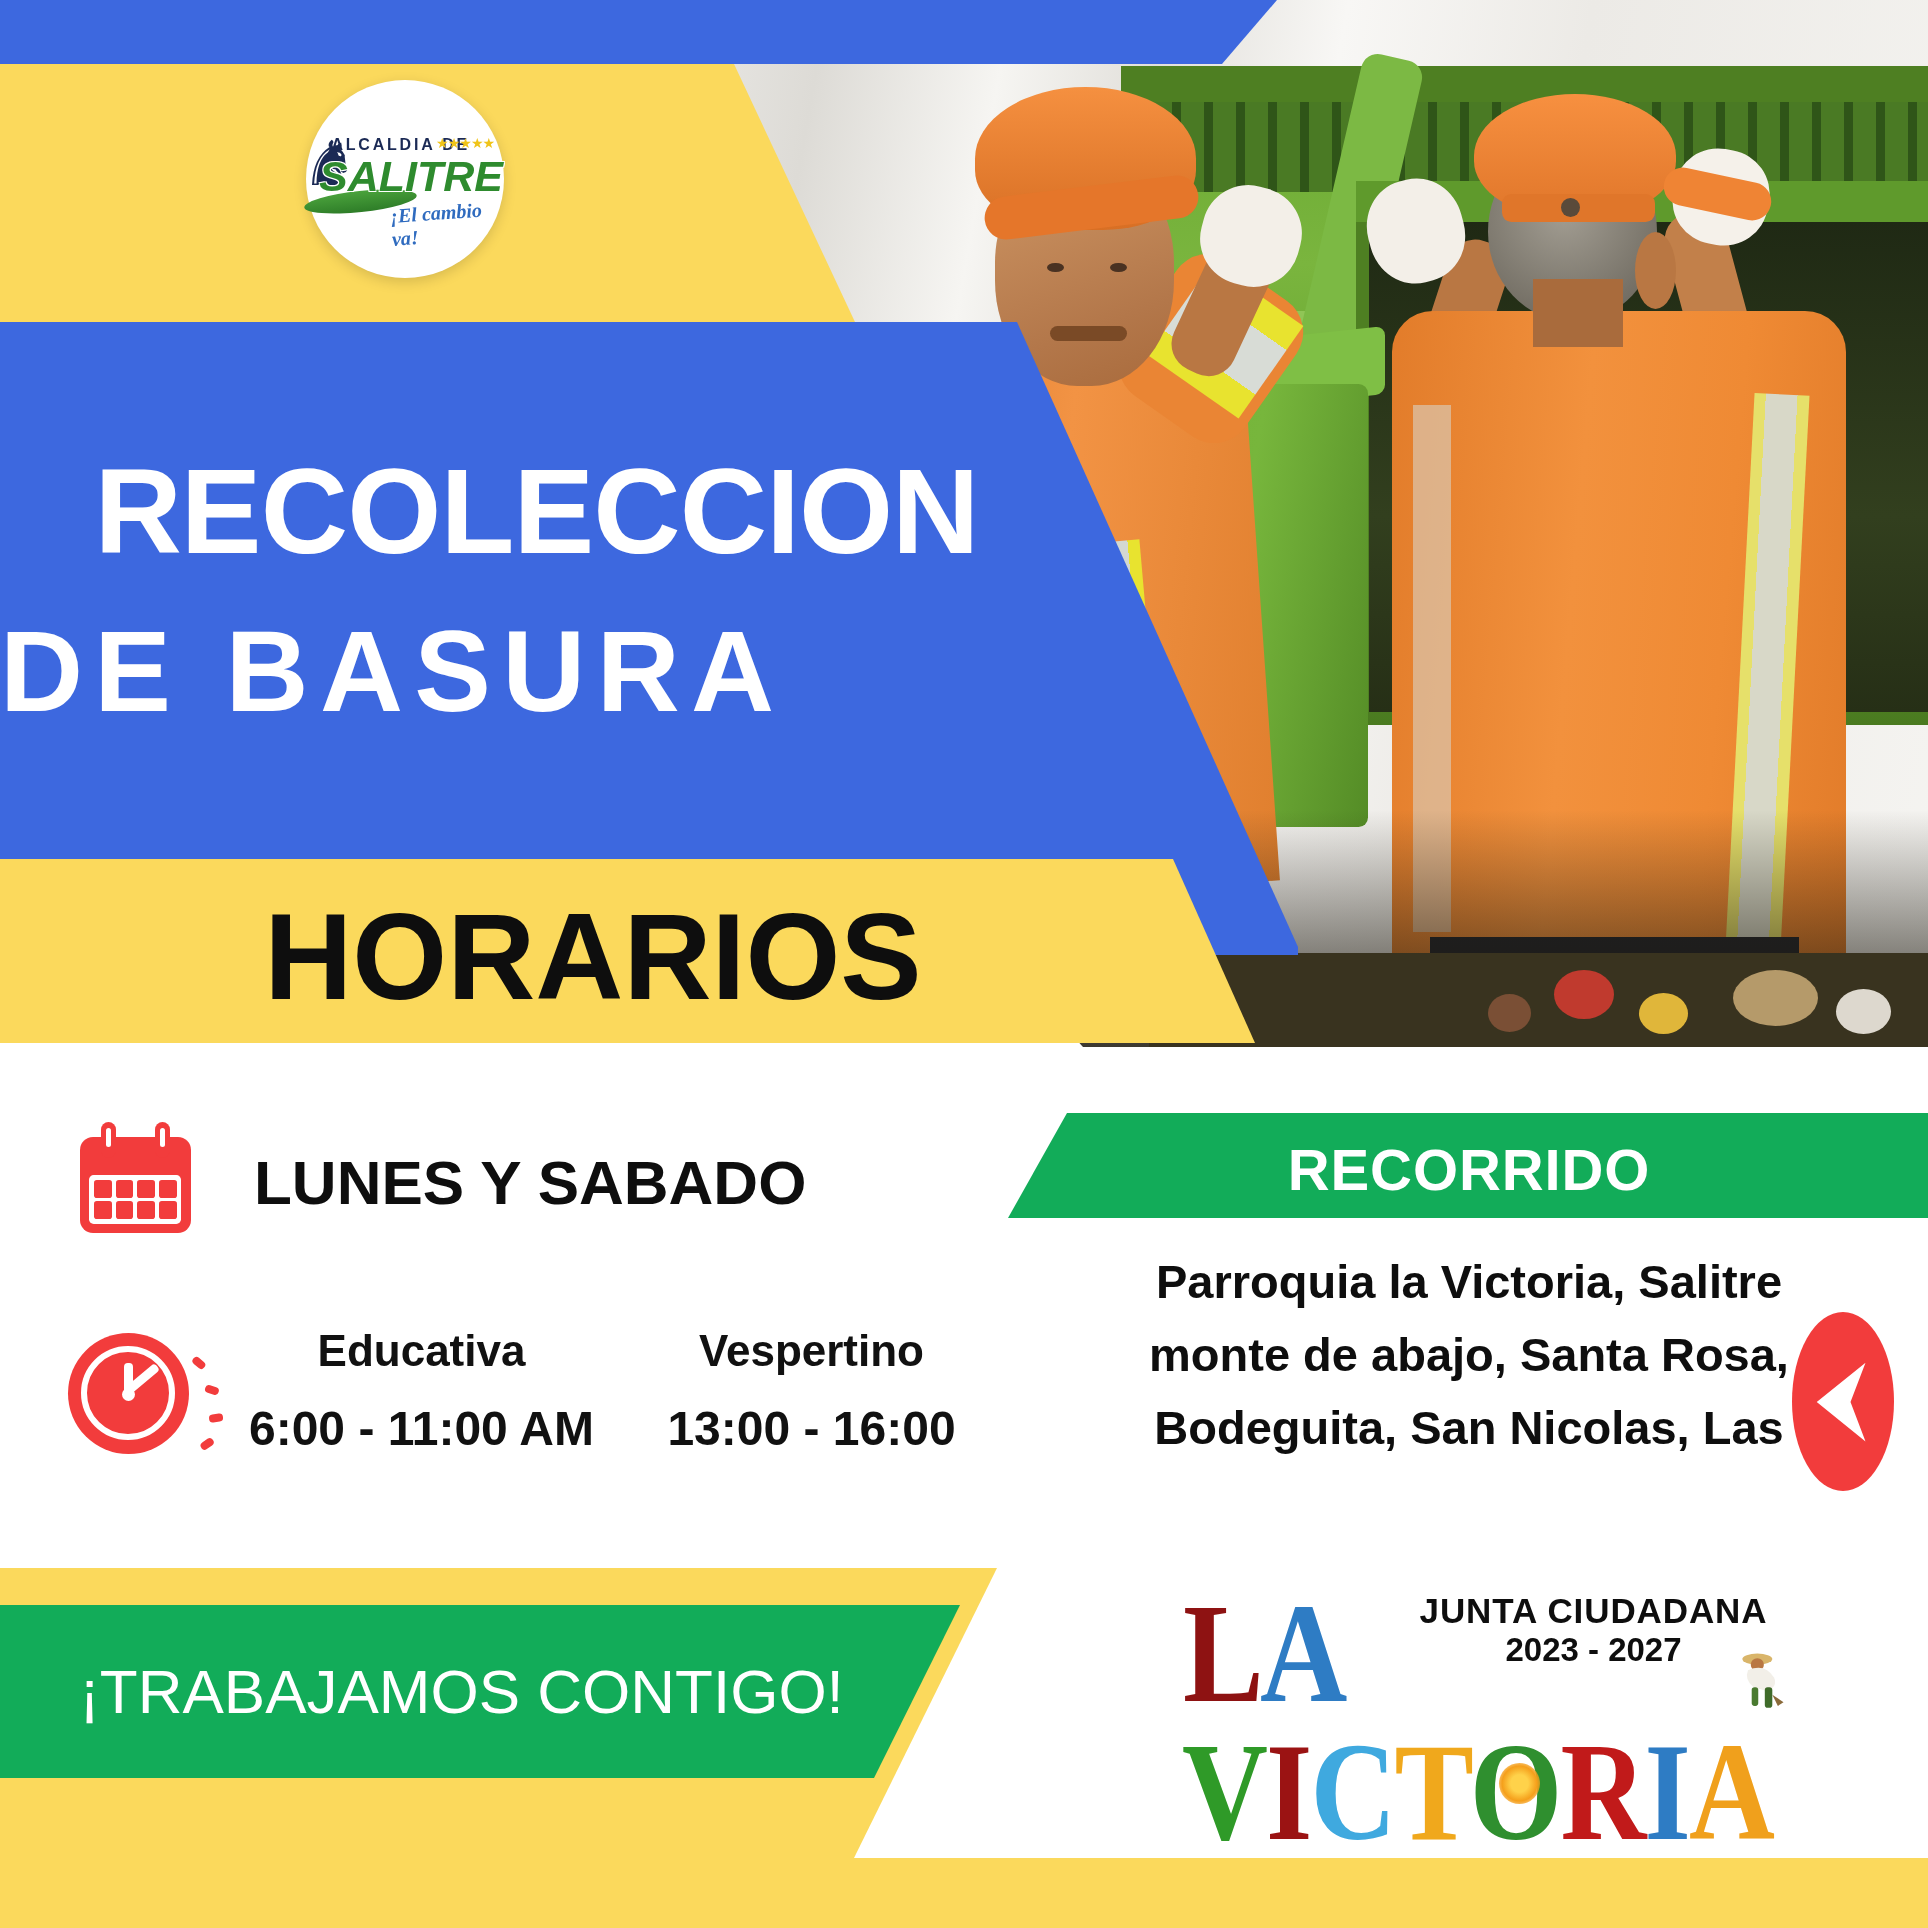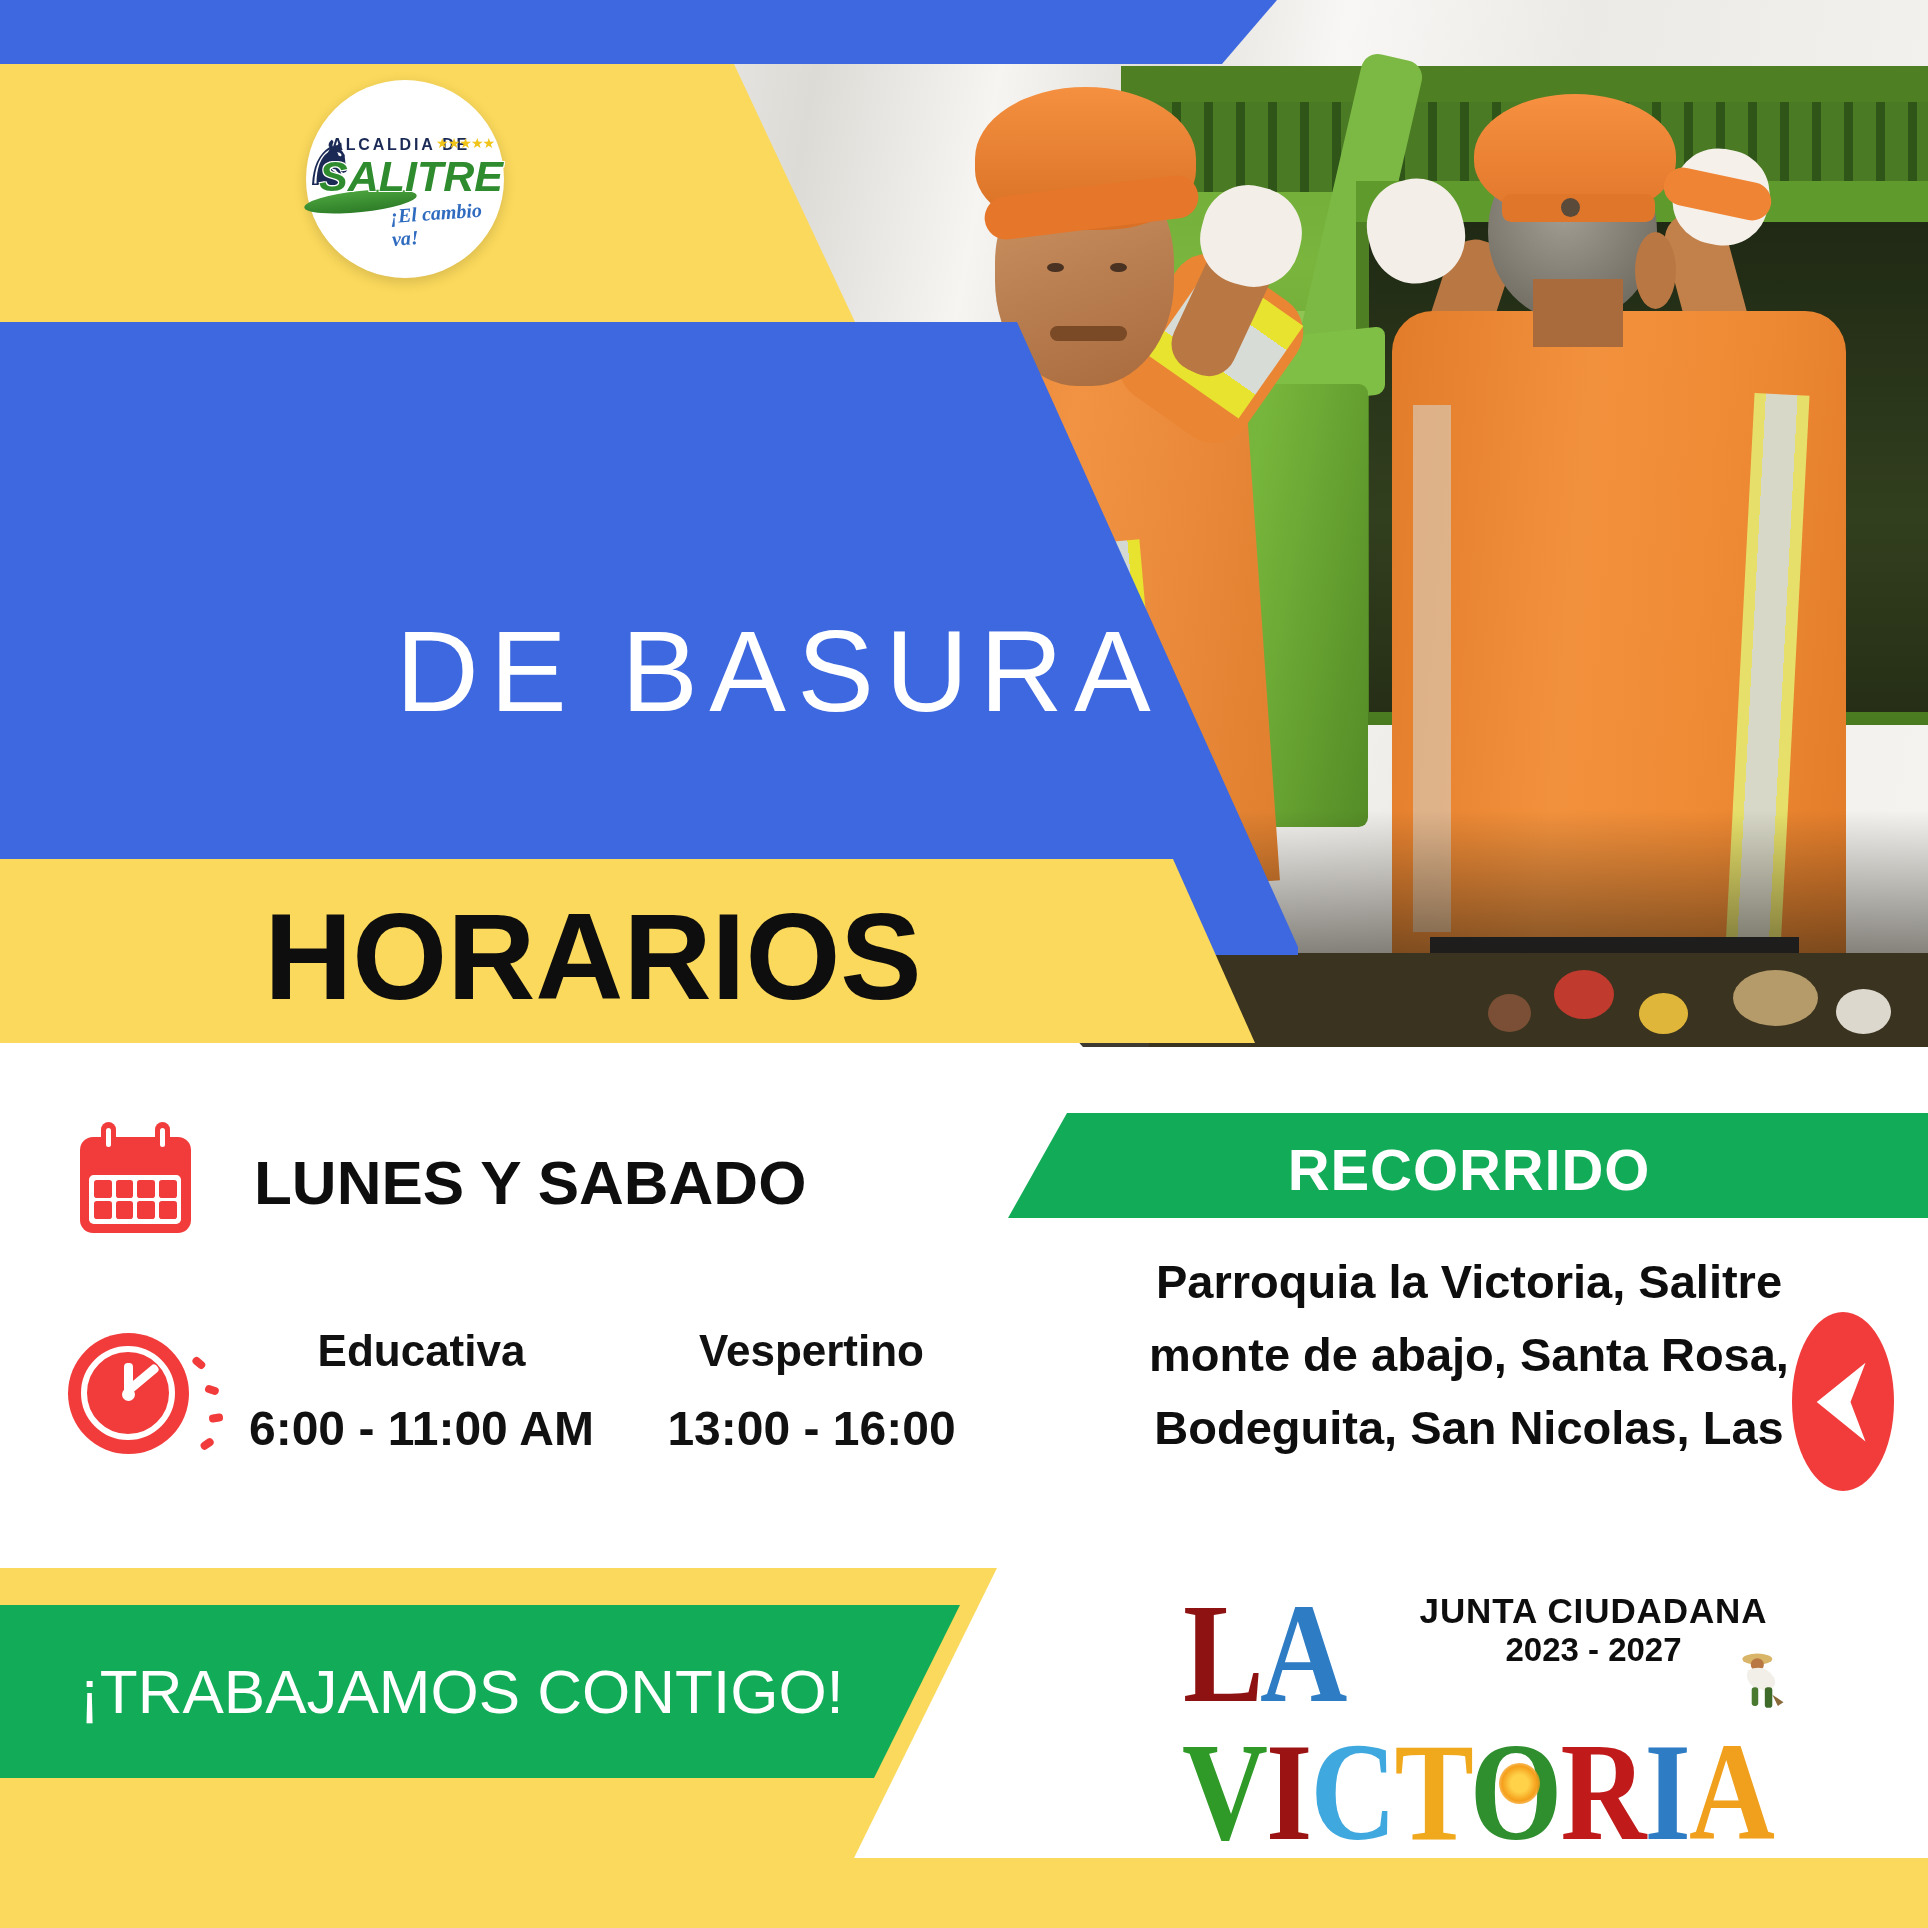--- a/index.html
+++ b/index.html
@@ -104,22 +104,22 @@
   .logo-slogan{left:85px;top:121px;font-size:20px;font-weight:bold;font-style:italic;color:#2f6bbf;
     font-family:"Liberation Serif",serif;transform:rotate(-4deg);}
   .logo-horse{left:-3.8px;top:47px;font-size:62px;color:#1b2a55;transform:scaleX(-1);
     font-family:"DejaVu Sans",sans-serif;}
   .logo-ground{left:-1.9px;top:111px;width:113px;height:21px;border-radius:50%;transform:rotate(-6deg);
     background:linear-gradient(#4aa23c,#2e7d28);}
 
   
   .title1{left:0;top:441px;width:1073px;text-align:center;z-index:4;color:#fff;
     font-size:121px;font-weight:bold;letter-spacing:-0.9px;}
-  .title2{left:0;top:605px;width:1130px;text-align:right;z-index:4;color:#fff;
-    font-size:115px;font-weight:normal;letter-spacing:11.3px;margin-left:32px;}
+  .title2{left:0;top:605px;width:1130px;text-align:left;z-index:4;color:#fff;
+    font-size:115px;font-weight:bold;letter-spacing:11.3px;}
   .horarios{left:0;top:887px;width:1186px;text-align:center;z-index:4;color:#0e0e0e;
     font-size:122px;font-weight:bold;}
 
   
   .days-label{left:254px;top:1147px;font-size:62px;font-weight:bold;color:#0e0e0e;z-index:4;}
   .shift-col{top:1326px;width:395px;text-align:center;z-index:4;color:#111;}
   .shift-col .sname{font-size:44px;font-weight:bold;}
   .shift-col .stime{font-size:48px;font-weight:bold;margin-top:24.5px;white-space:nowrap;}
   .col1{left:224px;} .col2{left:614px;}
 
@@ -257,20 +257,21 @@
 
   <div class="abs logo-circle">
     <div class="abs logo-horse">♞</div>
     <div class="abs logo-ground"></div>
     <div class="abs logo-top">ALCALDIA DE</div>
     <div class="abs logo-stars">★★★★★</div>
     <div class="abs logo-name">SALITRE</div>
     <div class="abs logo-slogan">¡El cambio va!</div>
   </div>
 
+  <div class="abs title1">RECOLECCION</div>
   <div class="abs title2">DE BASURA</div>
   <div class="abs horarios">HORARIOS</div>
 
   <div class="abs cal">
     <div class="abs cal-body"></div>
     <div class="abs cal-pin cal-p1"></div>
     <div class="abs cal-pin cal-p2"></div>
     <div class="abs cal-panel">
       <div class="cal-dot"></div>
         <div class="cal-dot"></div>

